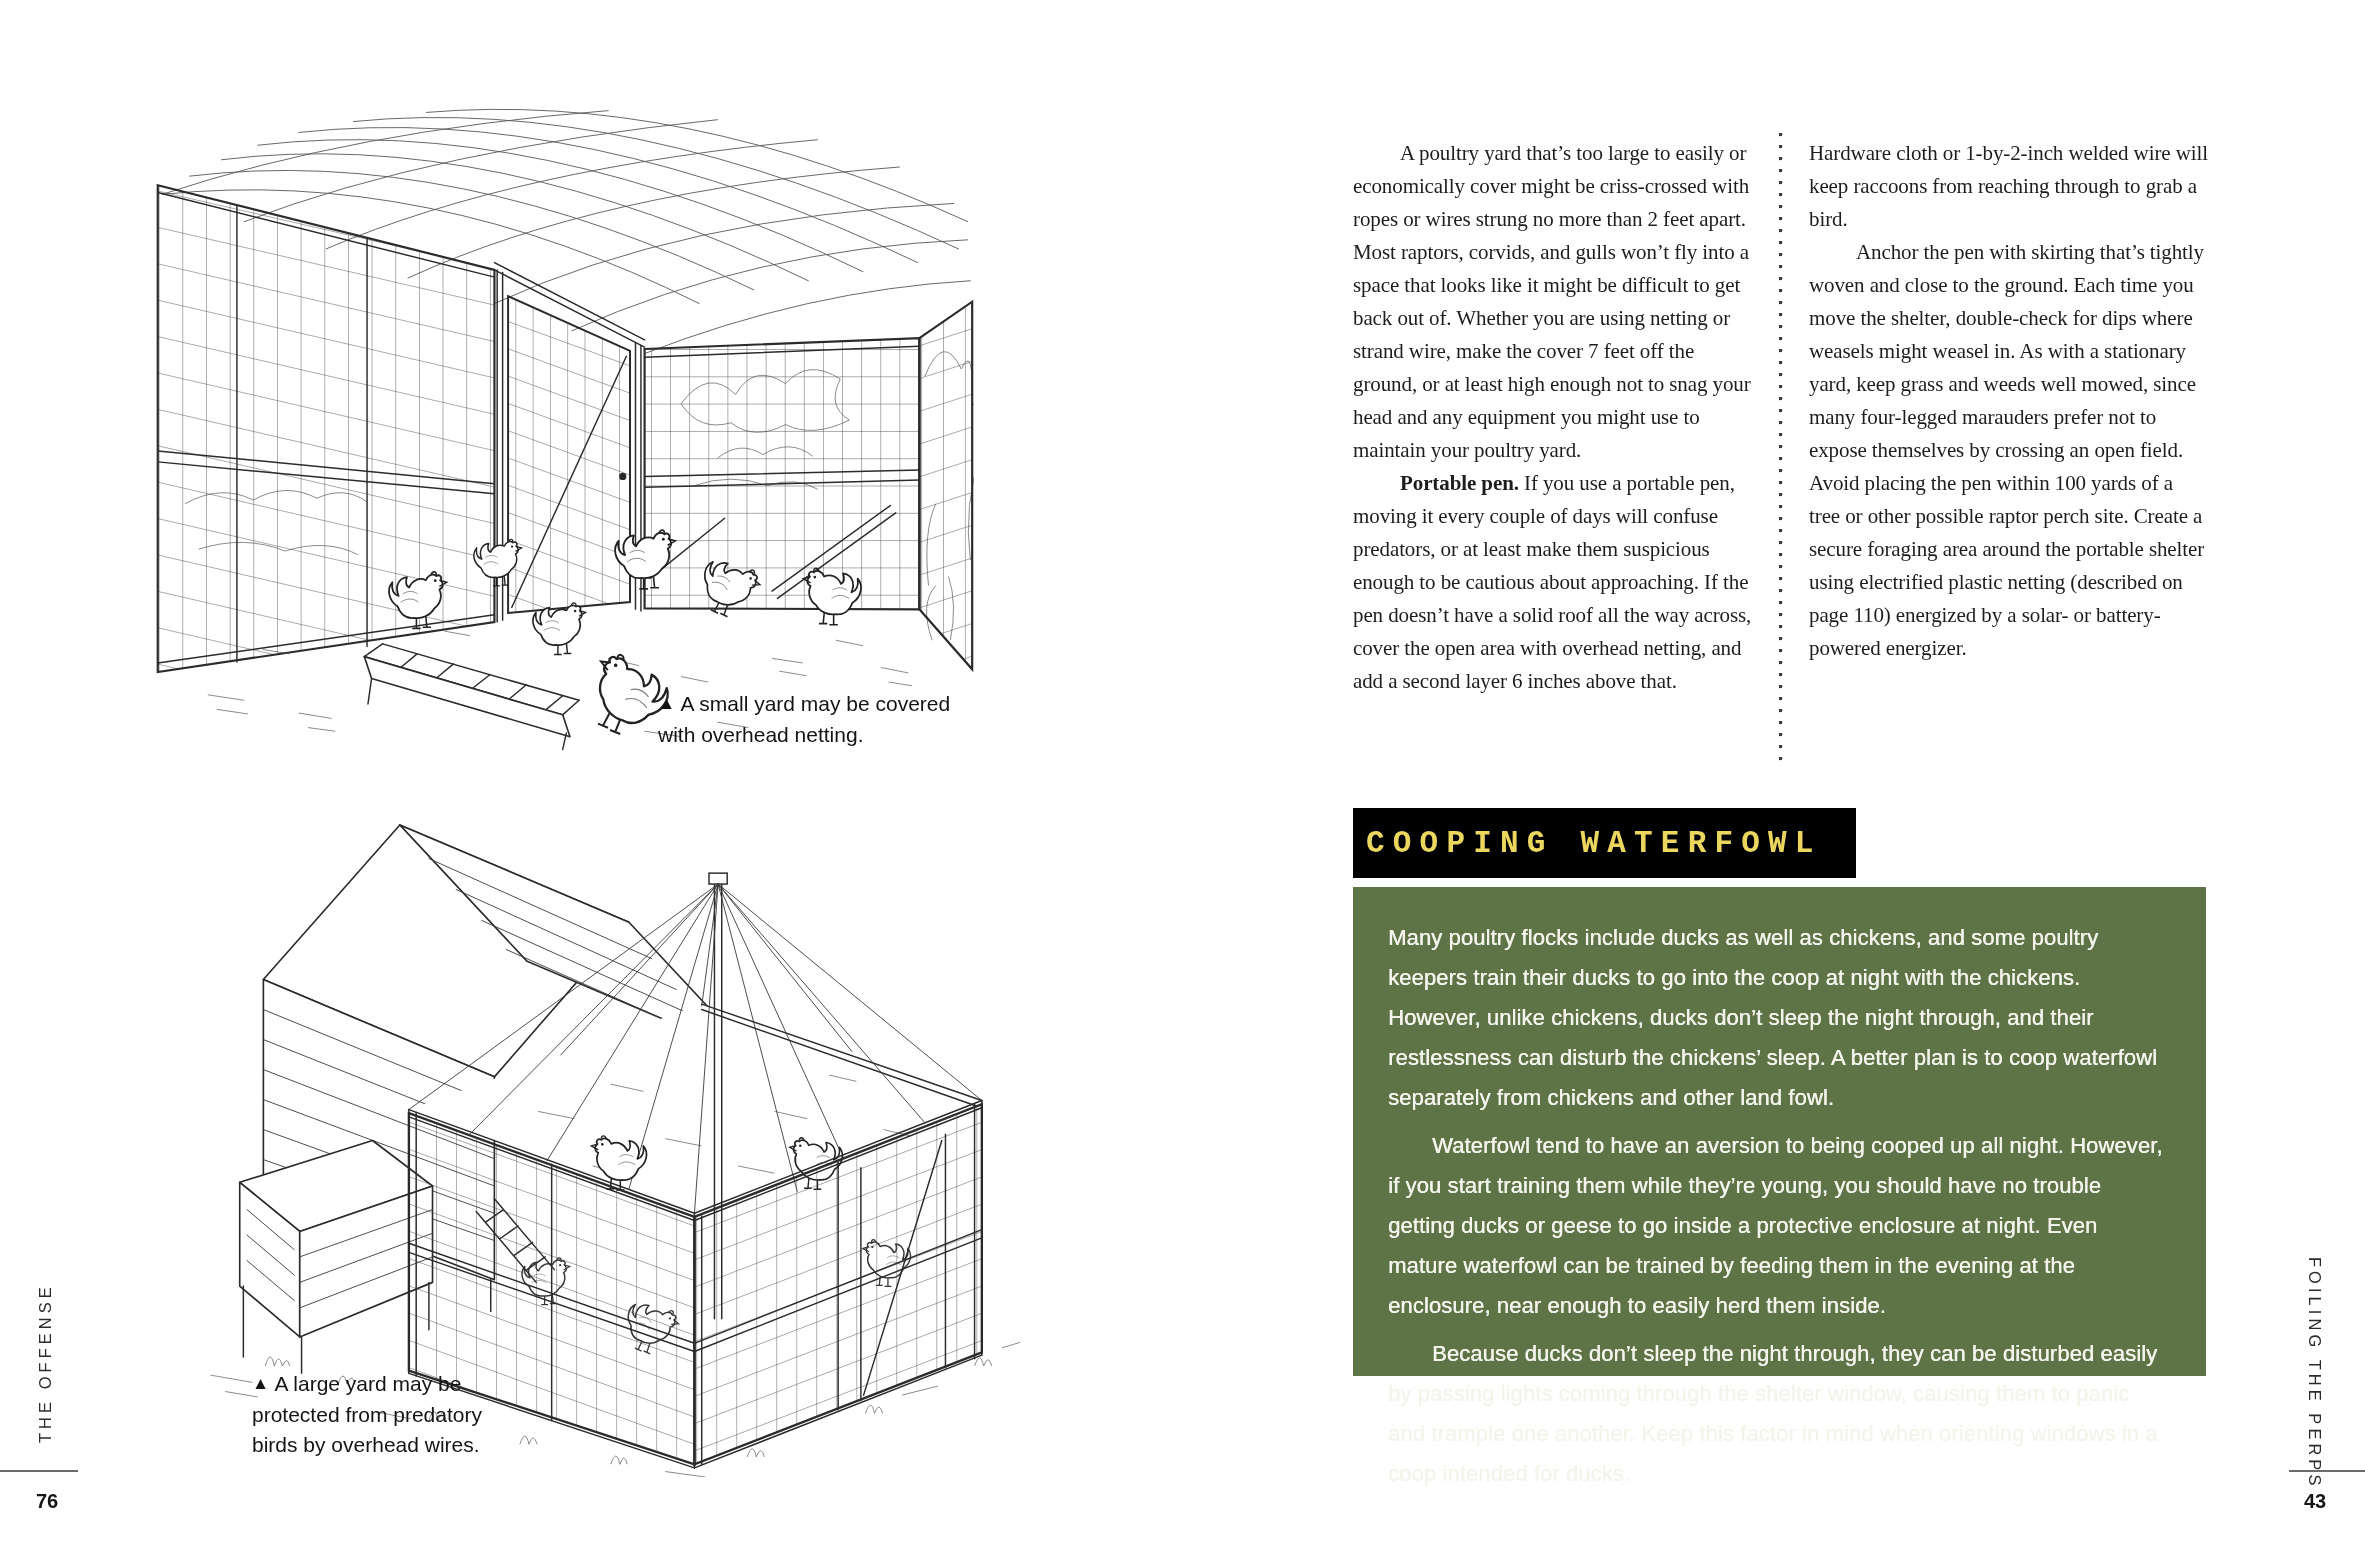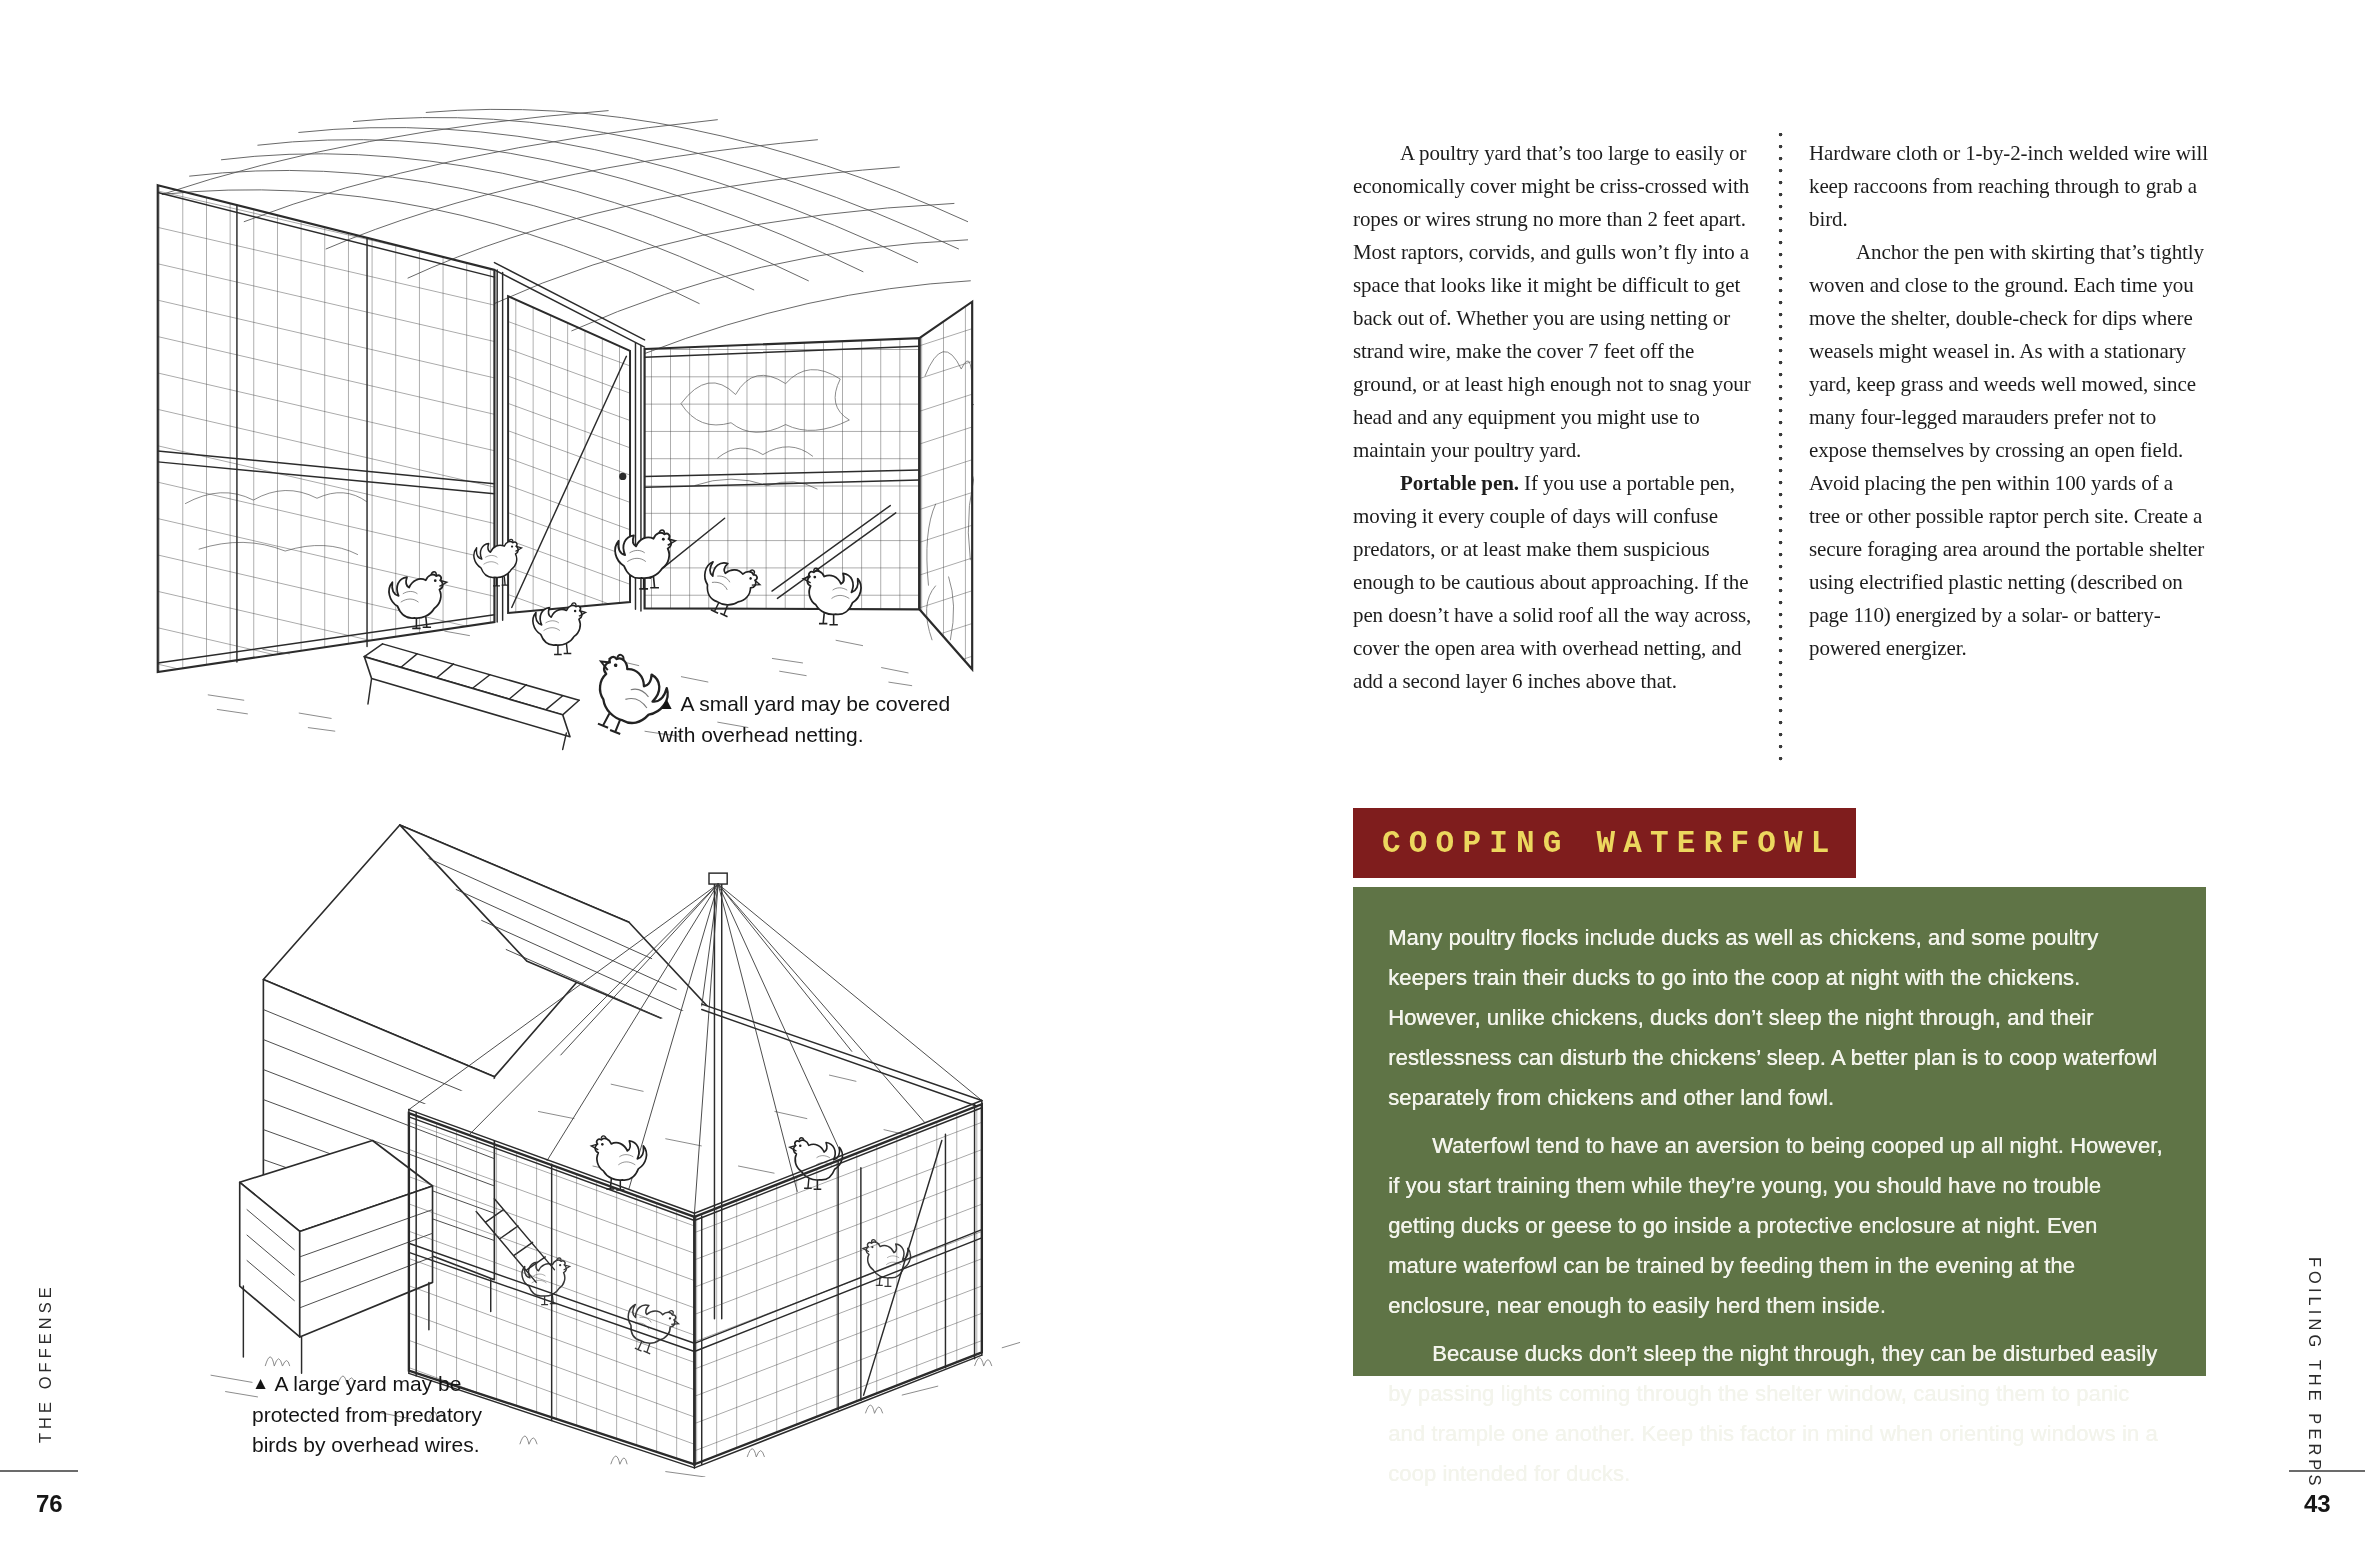--- a/index.html
+++ b/index.html
@@ -12,38 +12,38 @@
            color:#1d1d1d;letter-spacing:-0.1px;text-align:left;margin-top:16px;}
   .bodycol p{margin:0;}
   .ind{text-indent:47px;}
   .lead{font-weight:bold;}
 
   
   .dotdiv{width:4.5px;background-image:radial-gradient(circle at 2.3px 2.7px,#3a3a3a 1.5px,transparent 1.9px);
           background-size:4.5px 12px;background-repeat:repeat-y;}
 
   
-  .sb-title{background:#7f1d1d;color:#ecd75e;display:flex;align-items:center;
+  .sb-title{background:#000000;color:#ecd75e;display:flex;align-items:center;
             font-family:"Liberation Mono",monospace;font-weight:bold;font-size:31px;
-            letter-spacing:8.2px;padding-left:29px;box-sizing:border-box;}
+            letter-spacing:8.2px;padding-left:13px;box-sizing:border-box;}
   .sb-body{background:#5f7446;color:#f3f4ec;box-sizing:border-box;
            padding:23px 27px 0 27px;font-size:22px;line-height:40px;
            text-shadow:0.4px 0 0 currentColor;letter-spacing:0.1px;}
   .sb-body p{margin:8px;}
   .sb-body .ind{text-indent:44px;}
 
   
   .caption{font-size:21px;line-height:30px;color:#141414;}
   .caption .tri{margin-right:5.5px;font-size:17.3px;position:relative;top:-1.8px;}
 
   
   .spine{font-size:16.4px;letter-spacing:4.1px;color:#2b2b2b;white-space:nowrap;}
   .spine-left{writing-mode:vertical-rl;transform:rotate(180deg);}
   .spine-right{writing-mode:vertical-rl;}
-  .folio{font-weight:bold;font-size:24px;color:#161616;}
+  .folio{font-weight:bold;font-size:20px;color:#161616;}
   .folio-rule{height:1.8px;background:#6b6b6b;}
 
   
   svg .ln{fill:none;stroke:#2b2b2b;stroke-width:1.6;stroke-linecap:round;stroke-linejoin:round;}
   svg .lt{fill:none;stroke:#3c3c3c;stroke-width:1;stroke-linecap:round;}
   svg .fw{fill:#ffffff;stroke:#2b2b2b;stroke-width:1.8;stroke-linejoin:round;}
   svg .scrib{fill:none;stroke:#555;stroke-width:1;opacity:.75;}
 </style>
 </head>
 <body>

